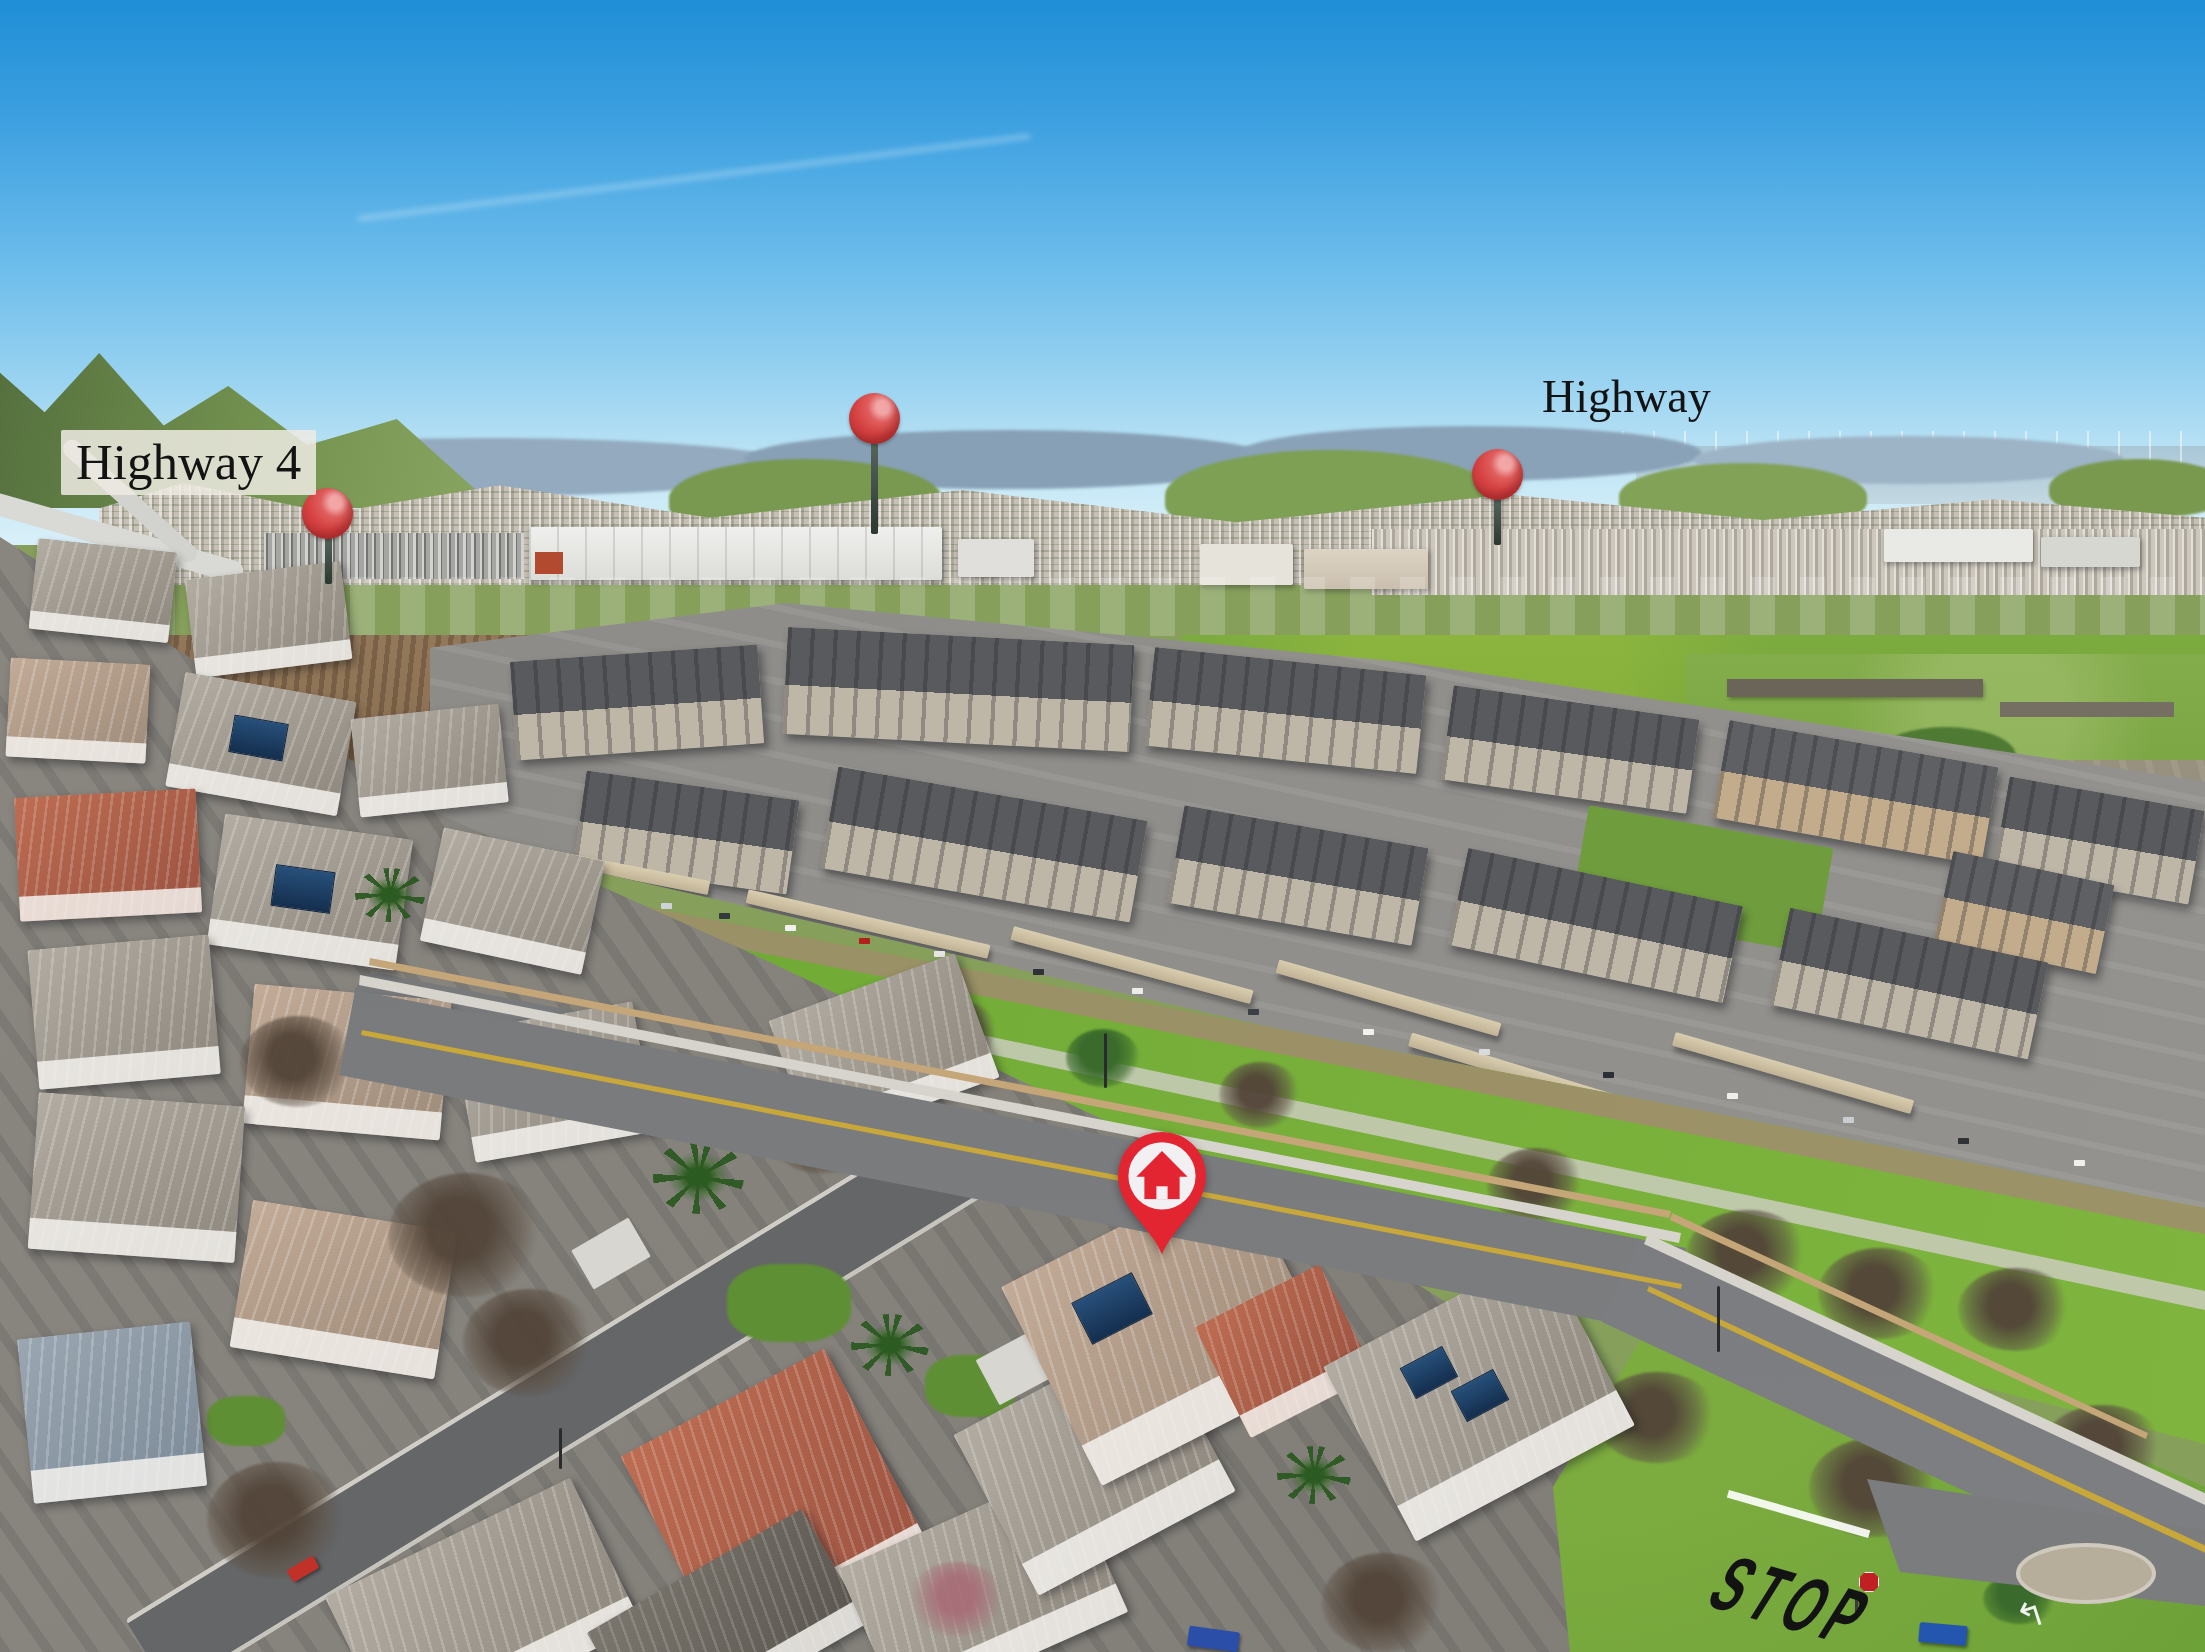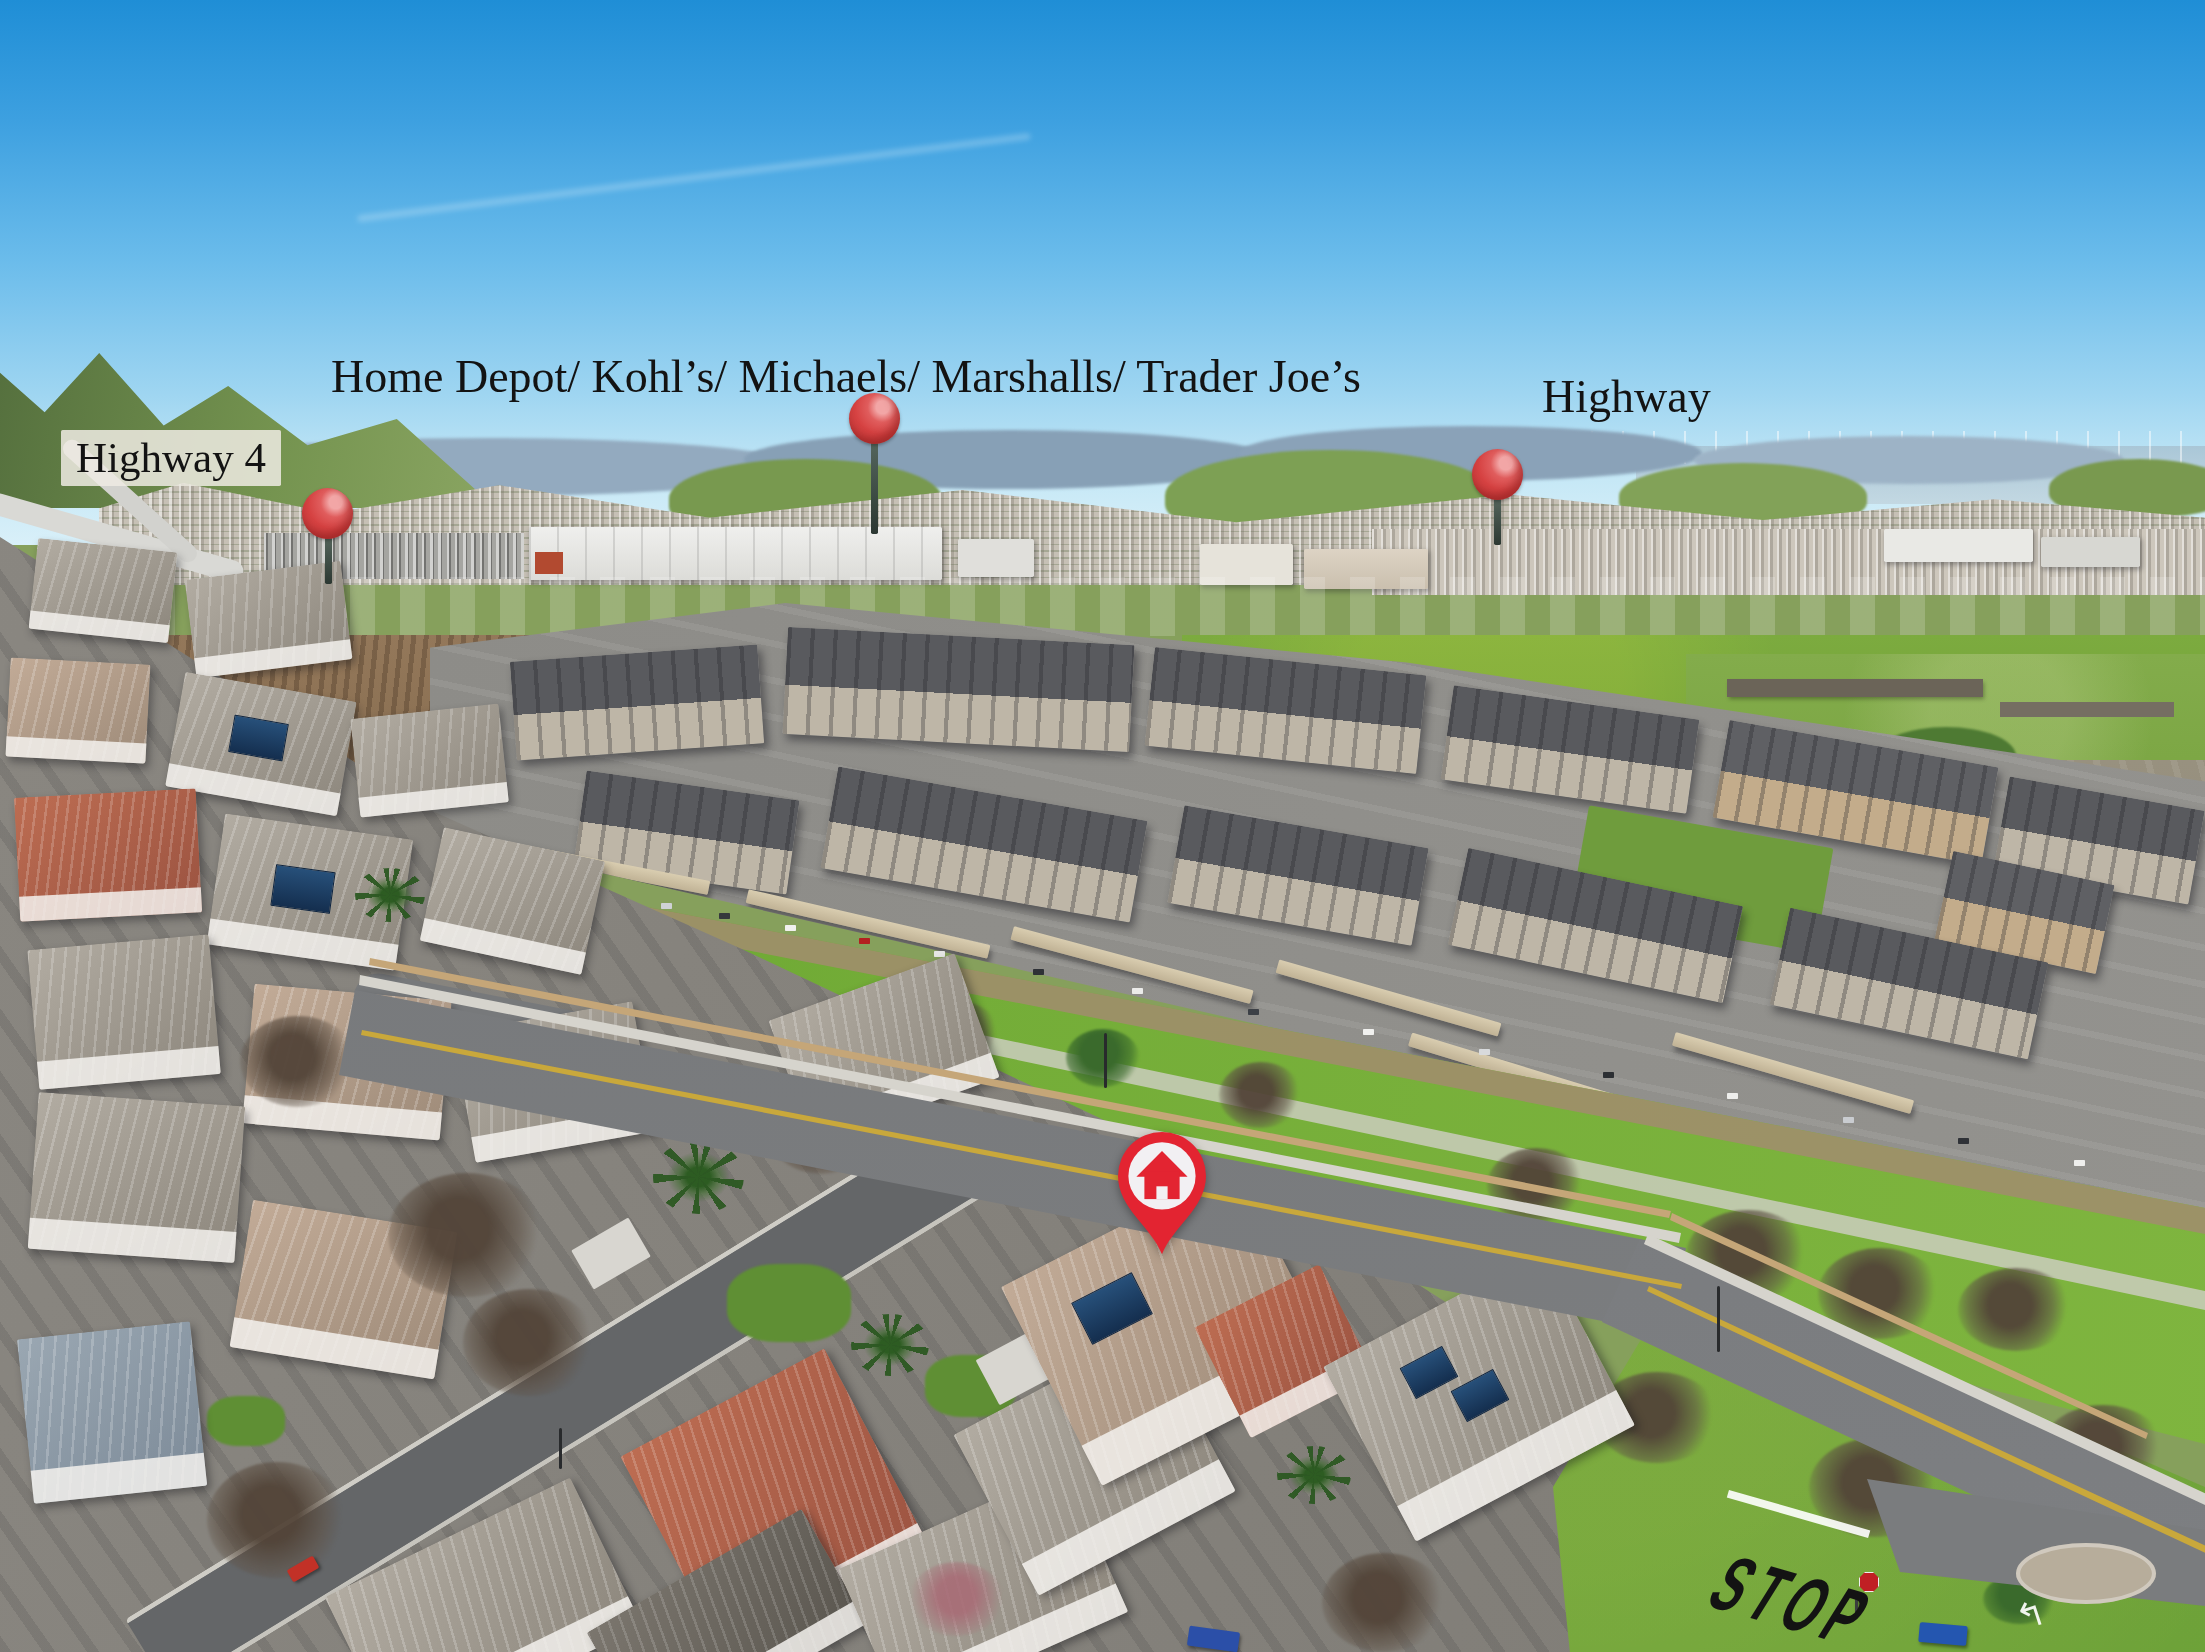--- a/index.html
+++ b/index.html
@@ -156,21 +156,21 @@
   .stoptext{left:1745px;top:1538px;font-weight:bold;font-size:38px;letter-spacing:7.4px;
     color:rgba(255,255,255,.94);transform:rotate(16deg) skewX(-16deg) scaleY(1.75);transform-origin:left top}
   .stopbar{left:1725px;top:1510px;width:147px;height:8.3px;background:rgba(255,255,255,.9);transform:rotate(16deg)}
   .stopsign{left:1859px;top:1572px;width:18px;height:18px;background:#c01f24;border:1.7px solid #eee;
     clip-path:polygon(30% 0,70% 0,100% 30%,100% 70%,70% 100%,30% 100%,0 70%,0 30%)}
   .arrowmark{left:2016px;top:1595px;font-size:35px;color:rgba(255,255,255,.92);transform:rotate(-18deg)}
 
   
   .maplabel{position:absolute;font-family:"Liberation Serif",serif;color:#131313;font-size:46px;
     white-space:nowrap;z-index:60}
-  .hwylabel{font-size:43px;background:rgba(238,235,227,.85);padding:3.3px 15px;border-radius:1.7px}
+  .hwylabel{font-size:51px;background:rgba(238,235,227,.85);padding:3.3px 15px;border-radius:1.7px}
   .bpin{position:absolute;width:51px;height:51px;border-radius:50%;z-index:55;
     background:radial-gradient(circle at 66% 28%,#f2a6a6 0 13%,#e05d5d 30%,#d64242 55%,#b83333 100%);
     box-shadow:inset -4.1px -5.8px 8.3px rgba(120,20,20,.45),0 1.7px 3.3px rgba(0,0,0,.3)}
   .stem{position:absolute;width:6.6px;background:linear-gradient(180deg,#55665d,#2c3832);border-radius:1.7px;z-index:54}
   .homemarker{position:absolute;left:1114px;top:1130px;width:96px;height:127px;z-index:58;
     filter:drop-shadow(0 3.3px 5px rgba(0,0,0,.35))}
 </style>
 </head>
 <body>
 
@@ -335,21 +335,20 @@
   <div class="abs stopsign"></div>
   <div class="abs arrowmark">↰</div>
   <div class="pole" style="left:1104px;top:1033px;height:55px"></div>
   <div class="pole" style="left:1717px;top:1286px;height:66px"></div>
   <div class="pole" style="left:559px;top:1428px;height:41px"></div>
   <div class="car" style="left:288px;top:1562px;width:30px;height:14px;background:#c23127;transform:rotate(-30deg)"></div>
   <div class="car" style="left:1188px;top:1629px;width:51px;height:20px;background:#2b4fa8;transform:rotate(8deg)"></div>
   <div class="car" style="left:1919px;top:1624px;width:48px;height:20px;background:#2456b0;transform:rotate(5deg)"></div>
   <div class="car" style="left:1855px;top:1591px;width:3.3px;height:21.5px;background:#3a3c3e"></div>
 
-  <div class="maplabel" style="left:331px;top:350px">Home Depot/ Kohl’s/ Michaels/ Marshalls/ Trader Joe’s</div>
   <div class="maplabel" style="left:1542px;top:370px">Highway</div>
   <div class="maplabel hwylabel" style="left:61px;top:430px">Highway 4</div>
 
   <div class="stem" style="left:871px;top:441px;height:93px"></div>
   <div class="bpin" style="left:849px;top:393px"></div>
   <div class="stem" style="left:1494px;top:497px;height:48px"></div>
   <div class="bpin" style="left:1472px;top:449px"></div>
   <div class="stem" style="left:325px;top:536px;height:48px"></div>
   <div class="bpin" style="left:302px;top:488px"></div>
 

